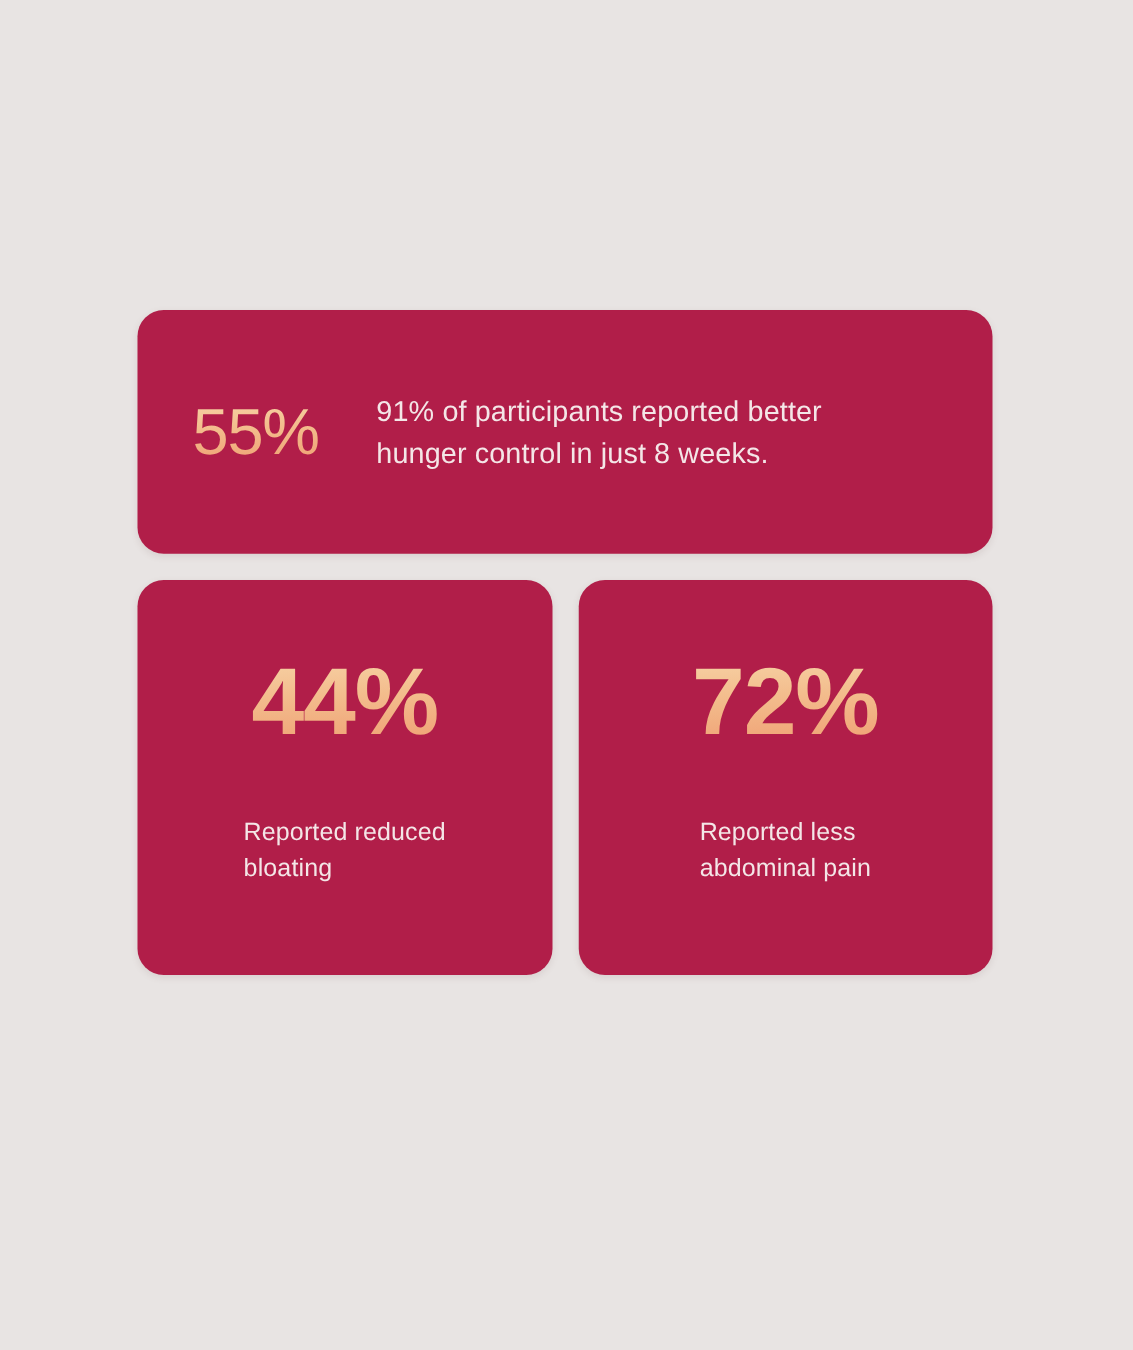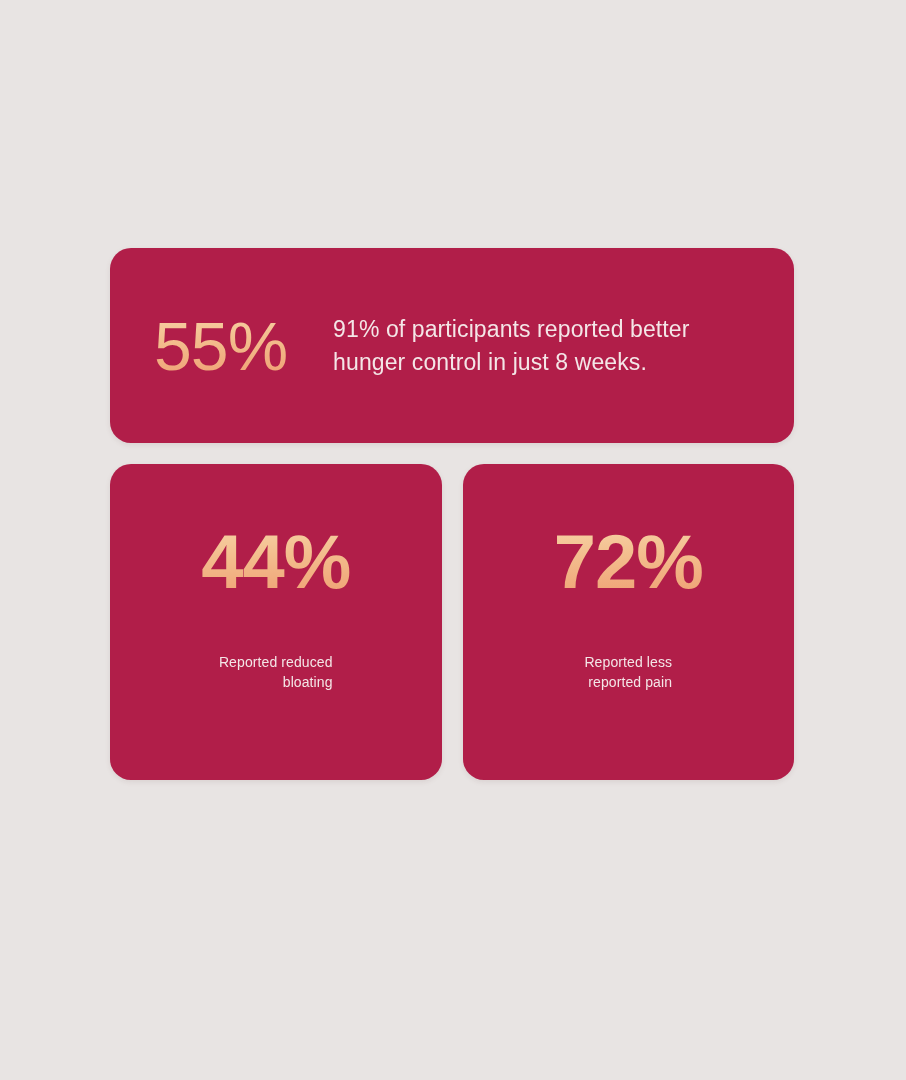--- a/index.html
+++ b/index.html
@@ -67,22 +67,22 @@
     display: flex;
     flex-direction: column;
     align-items: center;
   }
   .card-small .stat-figure {
     margin-top: 60px;
     font-weight: bold;
   }
   .card-small .stat-caption {
     margin-top: 52px;
-    text-align: right;
-    font-size: 14px;
+    text-align: left;
+    font-size: 20px;
     line-height: 1.45;
     color: #f4e6e7;
     letter-spacing: 0.1px;
     white-space: pre-line;
   }
 
   
   .stat-figure {
     font-family: "Liberation Sans", sans-serif;
     font-weight: 300;
@@ -90,21 +90,21 @@
     line-height: 1;
     letter-spacing: -1px;
     background-image: linear-gradient(178deg, #f7d3a6 0%, #f3bd8d 42%, #ef9e72 100%);
     -webkit-background-clip: text;
     background-clip: text;
     color: transparent;
     -webkit-text-fill-color: transparent;
     white-space: nowrap;
     user-select: none;
   }
-  .card-featured .stat-figure { font-size: 68px; }
+  .card-featured .stat-figure { font-size: 52px; }
   .card-small   .stat-figure { font-size: 76px; }
 </style>
 </head>
 <body>
 
 <div id="stats-panel">
 
   <div class="stat-card card-featured">
     <div class="stat-figure">55%</div>
     <div class="stat-copy">91% of participants reported better hunger control in just 8 weeks.</div>
@@ -114,17 +114,17 @@
 
     <div class="stat-card card-small">
       <div class="stat-figure">44%</div>
       <div class="stat-caption">Reported reduced
 bloating</div>
     </div>
 
     <div class="stat-card card-small">
       <div class="stat-figure">72%</div>
       <div class="stat-caption">Reported less
-reported pain</div>
+abdominal pain</div>
     </div>
 
   </div>
 </div>
 
 </body></html>

